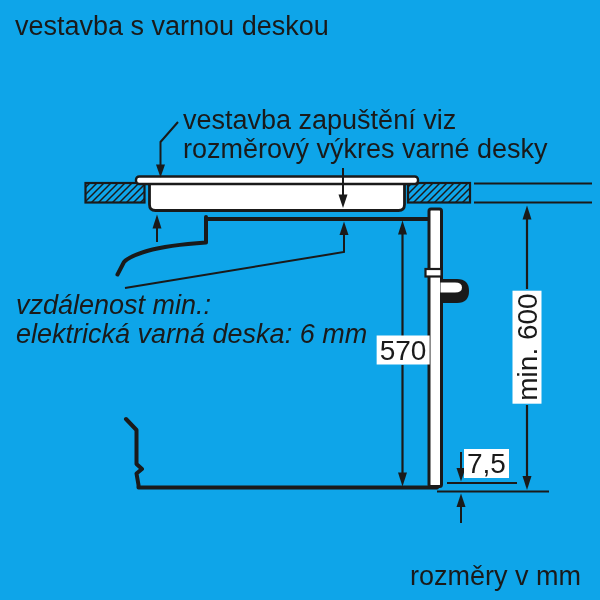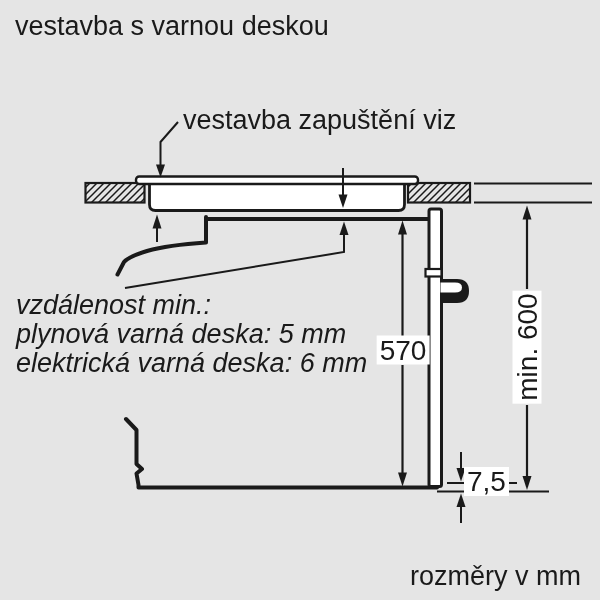--- a/index.html
+++ b/index.html
@@ -1,17 +1,17 @@
 <!DOCTYPE html>
 <html><head>
 <meta charset="utf-8">
 <style>
   html,body{margin:0;padding:0;background:#fff;}
   .stage{
-    position:relative;width:600px;height:600px;background:#e5e5e5;
+    position:relative;width:600px;height:600px;background:#0ea5e9;
     font-family:"Liberation Sans", sans-serif;color:#1a1a1a;overflow:hidden;
   }
   .stage svg{position:absolute;left:0;top:0;}
   .lbl{position:absolute;white-space:nowrap;font-size:27px;line-height:29px;color:#1a1a1a;}
   .dim{position:absolute;white-space:nowrap;font-size:28px;line-height:29px;color:#1a1a1a;
        background:#ffffff;padding:0 3px;}
   .dim.center{transform:translate(-50%,-50%);}
   .dim.vertical{transform:translate(-50%,-50%) rotate(-90deg);}
 </style>
 </head>
@@ -91,28 +91,28 @@
       <polygon points="461,481.5 456.5,468 465.5,468" fill="#1a1a1a"></polygon>
       <line x1="461" y1="523" x2="461" y2="505" stroke="#1a1a1a" stroke-width="2"></line>
       <polygon points="461,493.5 456.5,507 465.5,507" fill="#1a1a1a"></polygon>
     </g>
   </svg>
 
   <div class="lbl" style="left:15px;top:12px;">vestavba s varnou deskou</div>
 
   <div class="lbl" style="left:183px;top:106px;">
     <div>vestavba zapuštění viz</div>
+    <div>rozměrový výkres varné desky</div>
   </div>
 
   <div class="lbl" style="left:16px;top:291px;font-style:italic;">
     <div>vzdálenost min.:</div>
-    <div>plynová varná deska: 5 mm</div>
     <div>elektrická varná deska: 6 mm</div>
   </div>
 
   <div class="dim center" style="left:403px;top:350px;">570</div>
 
   <div class="dim vertical" style="left:527px;top:347px;">min. 600</div>
 
-  <div class="dim" style="left:464px;top:449px;margin-top:18px;">7,5</div>
+  <div class="dim" style="left:464px;top:449px;">7,5</div>
 
   <div class="lbl" style="left:410px;top:562px;">rozměry v mm</div>
 </div>
 
 </body></html>

